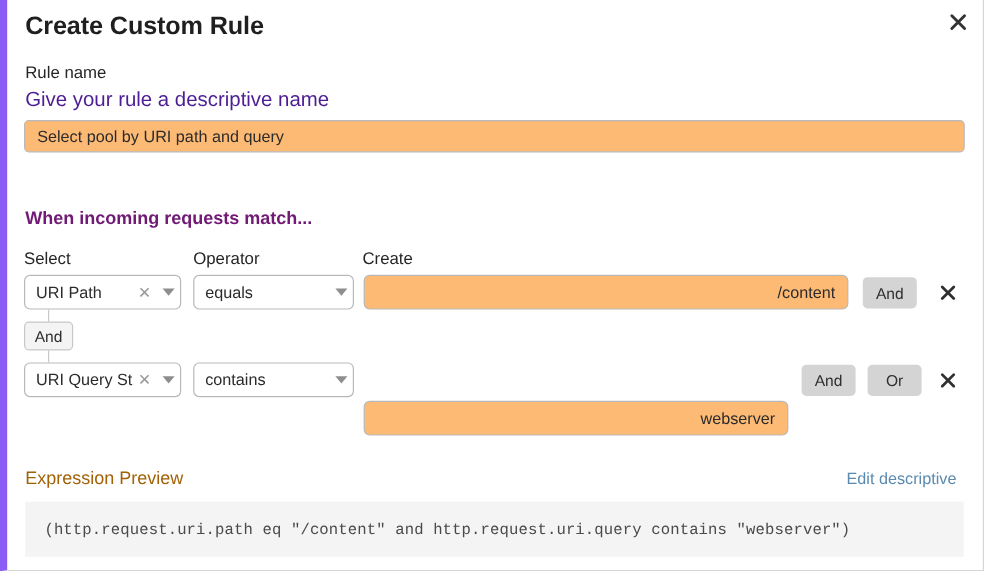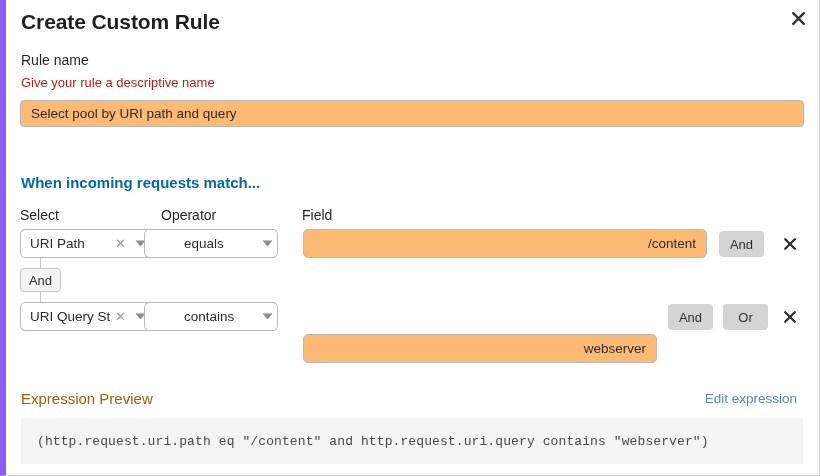--- a/index.html
+++ b/index.html
@@ -55,22 +55,22 @@
   
   .field-label {
     position: absolute;
     font-size: 14px;
     color: #262626;
     line-height: 18px;
     white-space: nowrap;
   }
   .field-help {
     position: absolute;
-    font-size: 13px;
-    color: #b91c1c;
+    font-size: 17px;
+    color: #4c1d95;
     line-height: 17px;
     white-space: nowrap;
   }
   #rule-name-label { left: 15px; top: 51px; }
   #rule-name-help  { left: 15px; top: 74px; }
 
   .text-input {
     position: absolute;
     box-sizing: border-box;
     background: #fdba74;
@@ -90,21 +90,21 @@
     line-height: 25px;
   }
 
   
   #match-heading {
     position: absolute;
     left: 15px;
     top: 173px;
     font-size: 15px;
     font-weight: bold;
-    color: #0369a1;
+    color: #701a75;
     line-height: 20px;
     white-space: nowrap;
   }
 
   
   #col-field    { left: 14px;  top: 206px; }
   #col-operator { left: 155px; top: 206px; }
   #col-value    { left: 296px; top: 206px; }
 
   
@@ -143,21 +143,21 @@
   .chevron {
     flex: 0 0 auto;
     width: 20px;
     display: flex;
     align-items: center;
     justify-content: center;
   }
   .chevron svg { display: block; }
 
   .field-select    { left: 14px;  width: 131px; }
-  .operator-select { left: 138px; width: 134px; padding-left: 30px; }
+  .operator-select { left: 155px; width: 134px; }
 
   .value-input {
     top: 0;
     left: 297px;
     height: 29px;
     line-height: 27px;
     border-radius: 5px;
     text-align: right;
   }
   #value-1 { width: 404px; }
@@ -282,21 +282,21 @@
   </div>
 
   <div class="field-label" id="rule-name-label">Rule name</div>
   <div class="field-help" id="rule-name-help">Give your rule a descriptive name</div>
   <input class="text-input" id="rule-name-input" type="text" value="Select pool by URI path and query" style="">
 
   <div id="match-heading">When incoming requests match...</div>
 
   <div class="field-label" id="col-field">Select</div>
   <div class="field-label" id="col-operator">Operator</div>
-  <div class="field-label" id="col-value">Field</div>
+  <div class="field-label" id="col-value">Create</div>
 
   <div class="cond-row" id="row-1">
 
     <div class="select-box field-select">
       <span class="sel-text">URI Path</span>
       <span class="clear-x">✕</span>
       <span class="chevron">
         <svg width="11" height="7" viewBox="0 0 11 7" aria-hidden="true">
             <path d="M0.5 0.5 L10.5 0.5 L5.5 6.5 Z" fill="#8e8e8e"></path>
           </svg>
@@ -356,18 +356,18 @@
     <div class="logic-btn" id="or-btn-2">Or</div>
 
     <div class="del-btn" id="del-2">
       <svg width="14" height="14" viewBox="0 0 14 14" aria-hidden="true">
         <path d="M2.2 2.2 L11.8 11.8 M11.8 2.2 L2.2 11.8" stroke="#303030" stroke-width="2.3" stroke-linecap="round"></path>
       </svg>
     </div>
   </div>
 
   <div id="expr-label">Expression Preview</div>
-  <a id="edit-expr-link">Edit expression</a>
+  <a id="edit-expr-link">Edit descriptive</a>
   <div id="expr-box">
     <span id="expr-text">(http.request.uri.path eq "/content" and http.request.uri.query contains "webserver")</span>
   </div>
 
 </div>
 
 </body></html>

